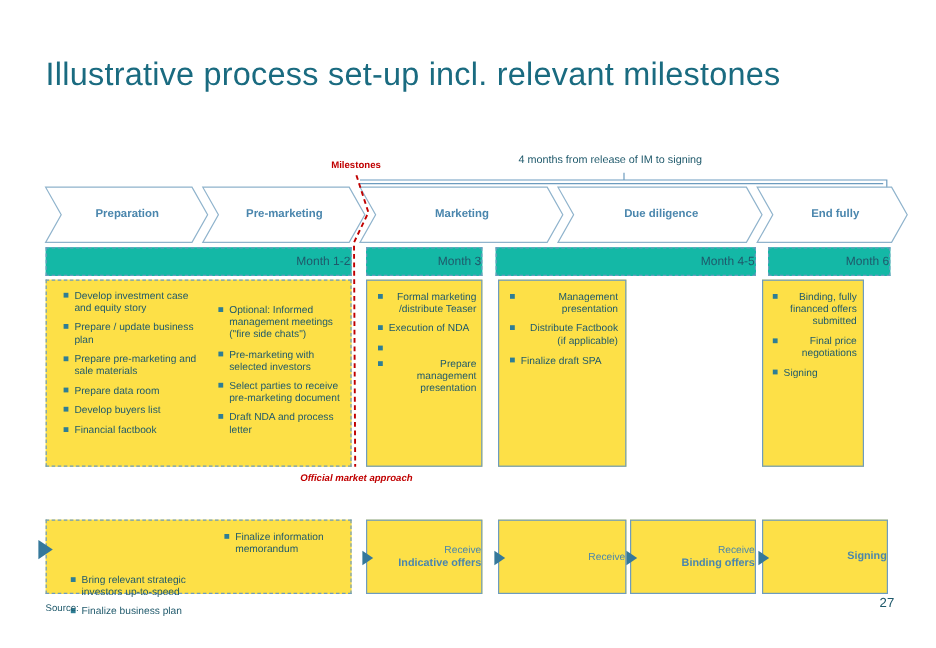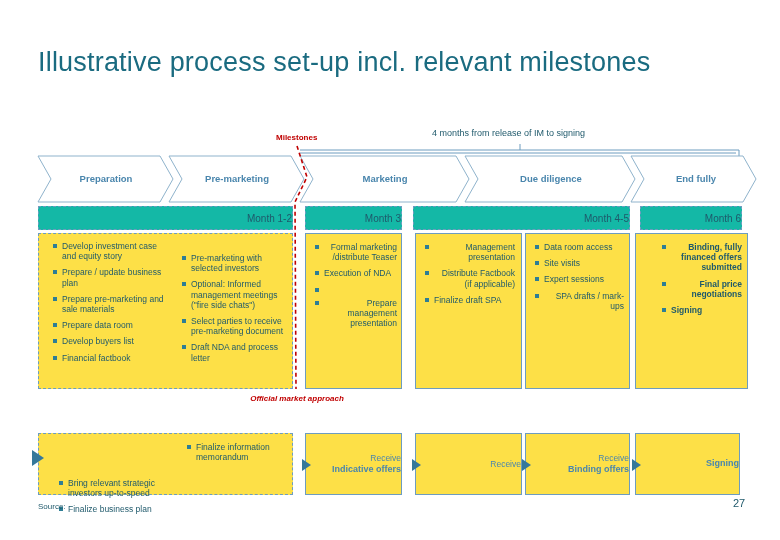--- a/index.html
+++ b/index.html
@@ -120,28 +120,28 @@
           <span class="bullet-text">Develop buyers list</span>
         </div>
       <div class="bullet-item">
           <span class="bullet-sq"></span>
           <span class="bullet-text">Financial factbook</span>
         </div>
     </div>
     <div class="abs" style="left:143px;top:19px;width:106px;">
       <div class="bullet-item">
           <span class="bullet-sq"></span>
+          <span class="bullet-text">Optional: Informed management meetings ("fire side chats")</span>
+        </div>
+      <div class="bullet-item">
+          <span class="bullet-sq"></span>
           <span class="bullet-text">Pre-marketing with selected investors</span>
         </div>
       <div class="bullet-item">
           <span class="bullet-sq"></span>
-          <span class="bullet-text">Optional: Informed management meetings ("fire side chats")</span>
-        </div>
-      <div class="bullet-item">
-          <span class="bullet-sq"></span>
           <span class="bullet-text">Select parties to receive pre-marketing document</span>
         </div>
       <div class="bullet-item">
           <span class="bullet-sq"></span>
           <span class="bullet-text">Draft NDA and process letter</span>
         </div>
     </div>
   </div>
 
   <div class="abs content-box solid" style="left:305px;top:233px;width:97px;height:156px;padding:8px 4px 0 9px;">
@@ -170,40 +170,22 @@
     <div class="bullet-item">
         <span class="bullet-sq"></span>
         <span class="bullet-text">Distribute Factbook (if applicable)</span>
       </div>
     <div class="bullet-item">
         <span class="bullet-sq"></span>
         <span class="bullet-text">Finalize draft SPA</span>
       </div>
   </div>
 
-  <div class="abs content-box solid" style="left:525px;top:233px;width:105px;height:156px;padding:8px 5px 0 9px;">
-    <div class="bullet-item">
-        <span class="bullet-sq"></span>
-        <span class="bullet-text">Data room access</span>
-      </div>
-    <div class="bullet-item">
-        <span class="bullet-sq"></span>
-        <span class="bullet-text">Site visits</span>
-      </div>
-    <div class="bullet-item">
-        <span class="bullet-sq"></span>
-        <span class="bullet-text">Expert sessions</span>
-      </div>
-    <div class="bullet-item">
-        <span class="bullet-sq"></span>
-        <span class="bullet-text">SPA drafts / mark-ups</span>
-      </div>
-  </div>
-
-  <div class="abs content-box solid" style="left:635px;top:233px;width:113px;height:156px;padding:8px 5px 0 26px;font-weight:bold;">
+
+  <div class="abs content-box solid" style="left:635px;top:233px;width:85px;height:156px;padding:8px 5px 0 8px;">
     <div class="bullet-item">
         <span class="bullet-sq"></span>
         <span class="bullet-text">Binding, fully financed offers submitted</span>
       </div>
     <div class="bullet-item">
         <span class="bullet-sq"></span>
         <span class="bullet-text">Final price negotiations</span>
       </div>
     <div class="bullet-item">
         <span class="bullet-sq"></span>

